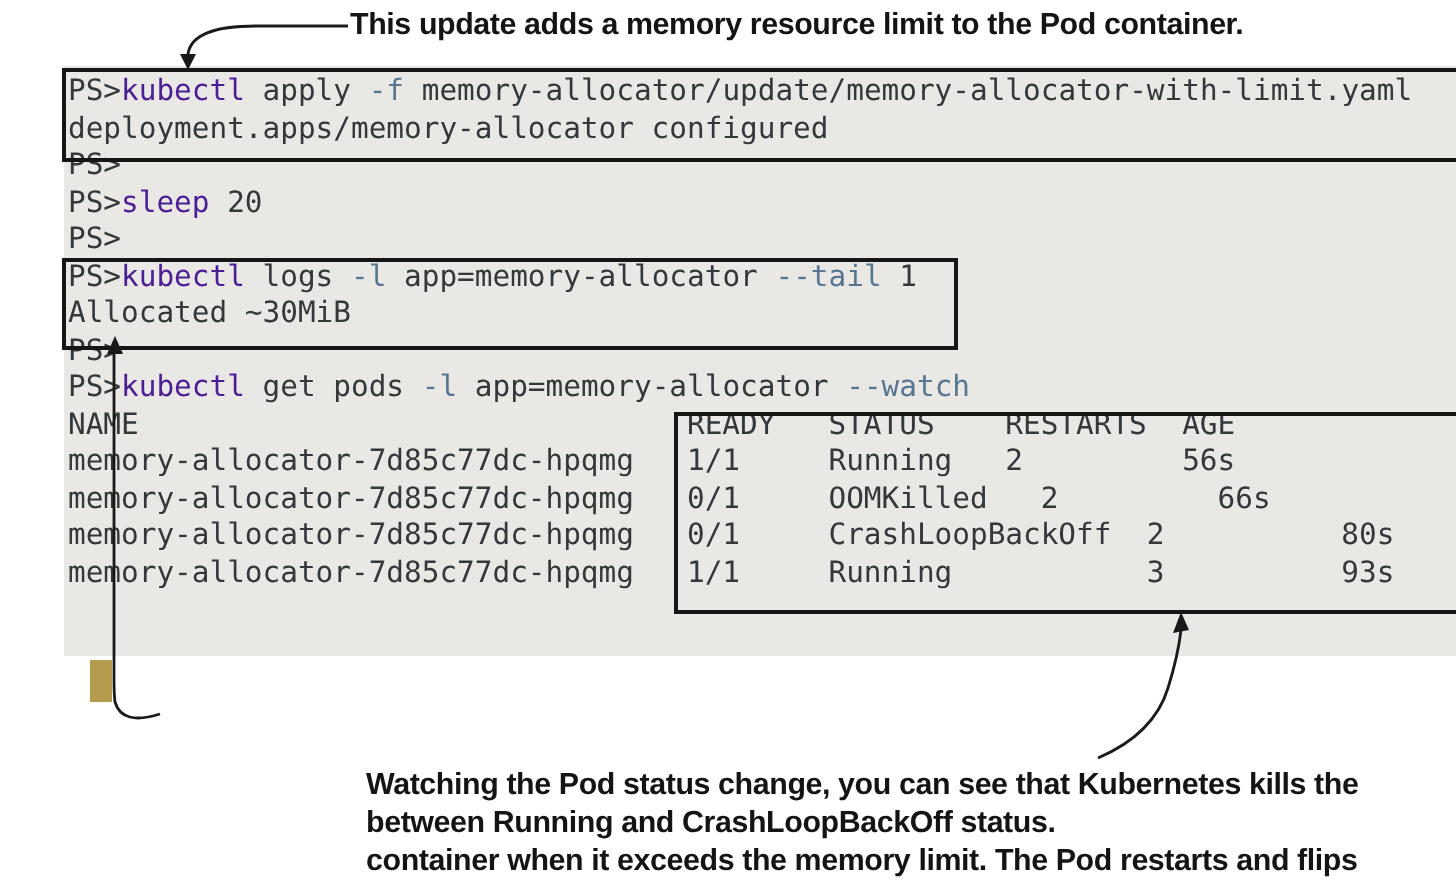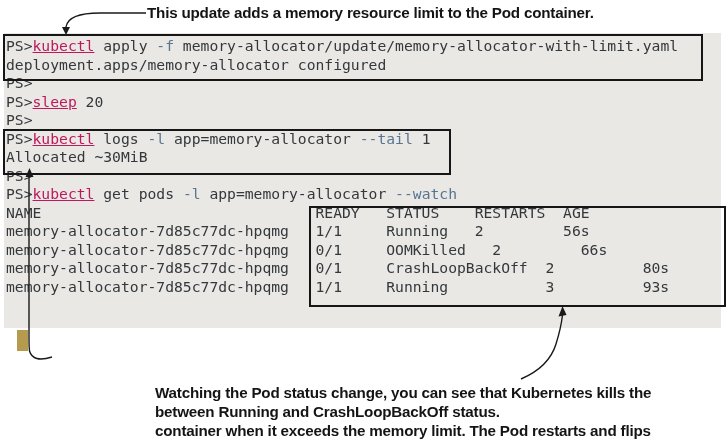--- a/index.html
+++ b/index.html
@@ -1,35 +1,35 @@
 <!DOCTYPE html>
 <html><head>
 <meta charset="utf-8">
 <style>
   html,body{margin:0;padding:0;background:#ffffff;}
   body{width:728px;height:443px;position:relative;overflow:hidden;
        font-family:"Liberation Sans",sans-serif;}
-  .stage{position:absolute;inset:0;}
+  .stage{position:absolute;inset:0;margin-left:28px;}
 
   
   .annot{position:absolute;color:#141414;font-weight:bold;
          font-family:"Liberation Sans",sans-serif;font-size:15.2px;
          line-height:19px;letter-spacing:-0.2px;}
   .annot-top{left:147px;top:3px;white-space:nowrap;}
   .annot-left{left:56px;top:346px;white-space:nowrap;}
   .annot-right{left:155px;top:383px;width:570px;}
 
   
   .terminal{position:absolute;left:4px;top:33px;width:717px;height:295px;
             background:#e9e8e5;}
   .term-pre{position:absolute;left:2px;top:4px;margin:0;
             font-family:"DejaVu Sans Mono","Liberation Mono",monospace;
             font-size:14.7px;line-height:18.5px;color:#34383b;}
   .term-line{white-space:pre;height:18.5px;}
-  .seg-cmd{color:#be185d;text-decoration:underline;}
+  .seg-cmd{color:#4c1d95;}
   .seg-param{color:#567691;}
 
   
   .hbox{position:absolute;border:2px solid #161616;background:transparent;}
   .hbox1{left:3px;top:34px;width:696px;height:43px;}
   .hbox2{left:3px;top:129px;width:444px;height:42px;}
   .hbox3{left:309px;top:206px;width:413px;height:97px;}
 
   
   .cursor{position:absolute;left:13px;top:297px;width:11px;height:21px;

